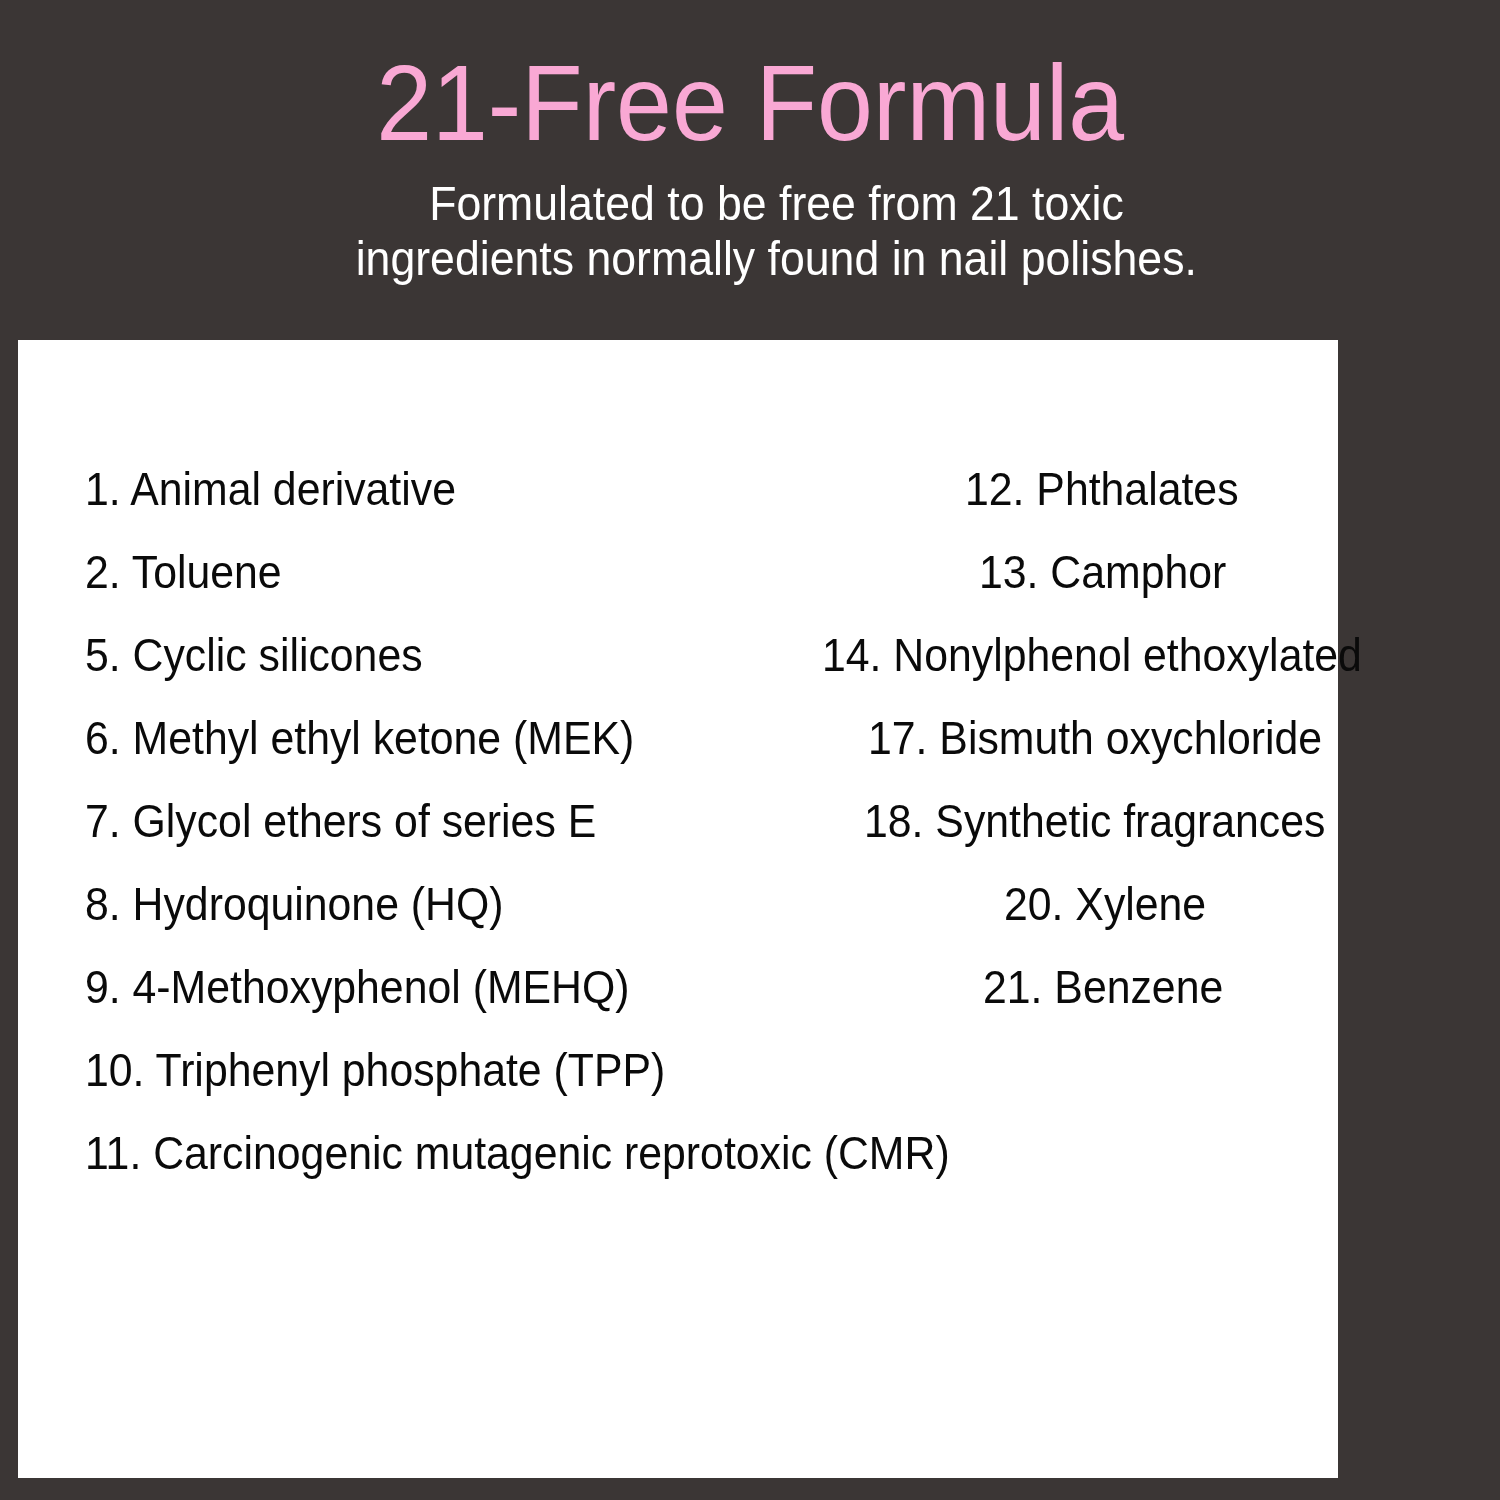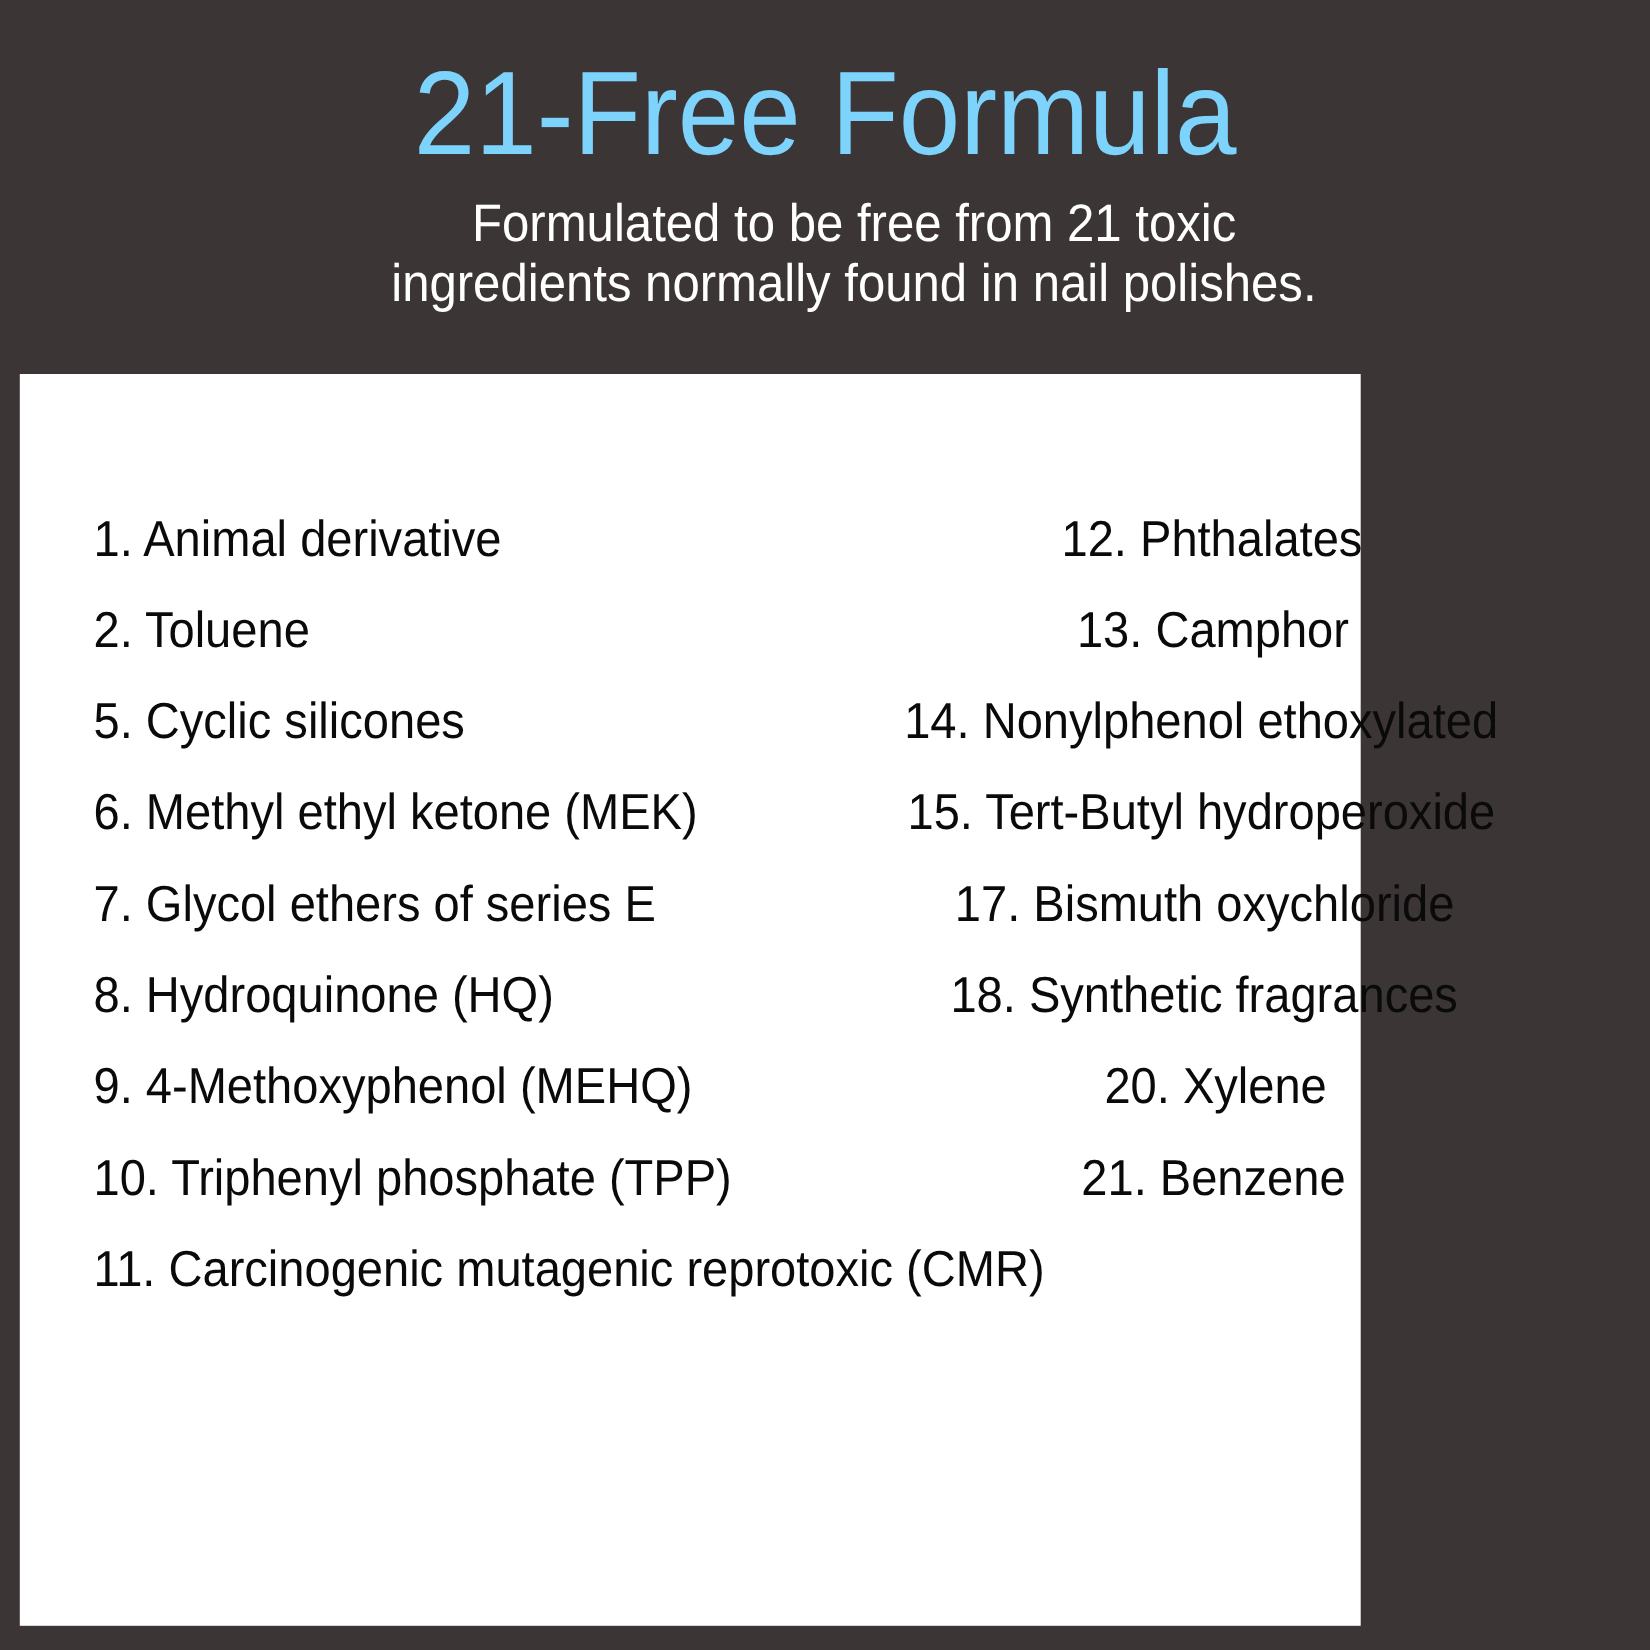--- a/index.html
+++ b/index.html
@@ -22,21 +22,21 @@
     height: 340px;
   }
   .page-title {
     position: absolute;
     top: 33px;
     left: 0;
     width: 100%;
     text-align: center;
     font-size: 108px;
     line-height: 140px;
-    color: #7dd3fc;
+    color: #f9a8d4;
     white-space: nowrap;
   }
   .page-subtitle {
     position: absolute;
     top: 176px;
     left: 0;
     width: 100%;
     text-align: center;
     font-size: 48px;
     line-height: 55px;
@@ -46,21 +46,21 @@
   }
   .condense {
     display: inline-block;
     transform: scaleX(0.93);
     transform-origin: 50% 50%;
   }
   .panel {
     position: absolute;
     left: 18px;
     top: 340px;
-    width: 1219px;
+    width: 1320px;
     height: 1138px;
     background: #ffffff;
   }
   .ingredient-col {
     position: absolute;
     margin: 0;
     padding: 0;
     list-style: none;
     font-size: 46px;
     line-height: 83px;
@@ -97,19 +97,18 @@
       <li><span>7. Glycol ethers of series E</span></li>
       <li><span>8. Hydroquinone (HQ)</span></li>
       <li><span>9. 4-Methoxyphenol (MEHQ)</span></li>
       <li><span>10. Triphenyl phosphate (TPP)</span></li>
       <li><span>11. Carcinogenic mutagenic reprotoxic (CMR)</span></li>
     </ol>
   <ol class="ingredient-col right" id="col-right">
       <li><span>12. Phthalates</span></li>
       <li><span>13. Camphor</span></li>
       <li><span>14. Nonylphenol ethoxylated</span></li>
-      <li><span>15. Tert-Butyl hydroperoxide</span></li>
       <li><span>17. Bismuth oxychloride</span></li>
       <li><span>18. Synthetic fragrances</span></li>
       <li><span>20. Xylene</span></li>
       <li><span>21. Benzene</span></li>
     </ol>
 </div>
 
 </body></html>

